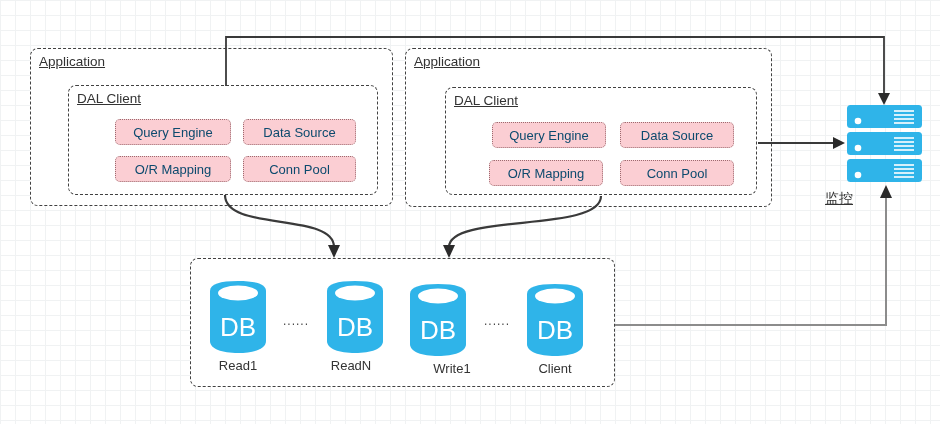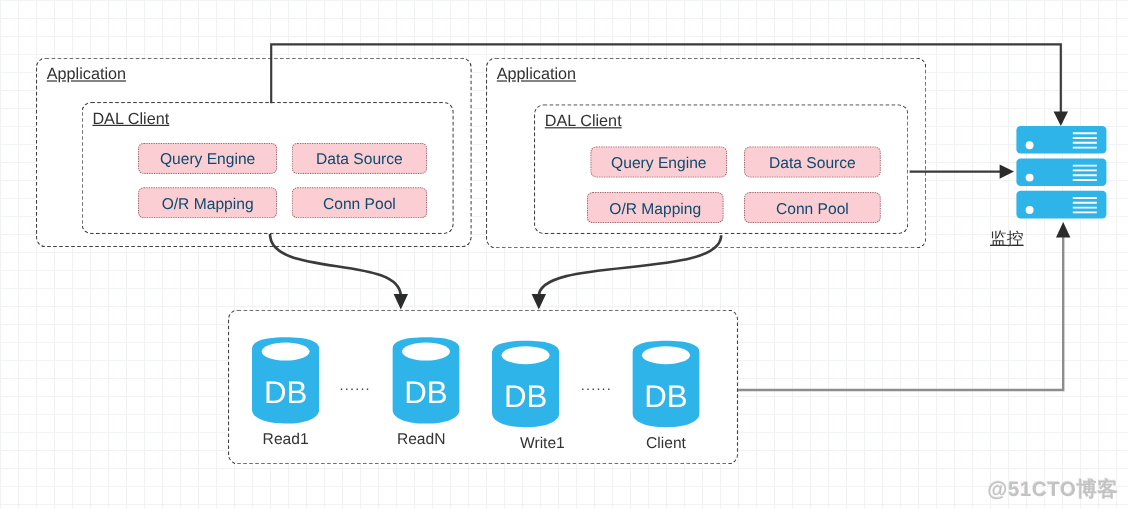--- a/index.html
+++ b/index.html
@@ -146,14 +146,13 @@
     <path d="M225 195 C225 232 334 212 334 247" fill="none" stroke="#3a3a3a" stroke-width="2.2"></path>
     <path d="M334 258 L328 245 L340 245 Z" fill="#2b2b2b"></path>
 
     <path d="M601 196 C601 233 449 213 449 247" fill="none" stroke="#3a3a3a" stroke-width="2.2"></path>
     <path d="M449 258 L443 245 L455 245 Z" fill="#2b2b2b"></path>
 
     <path d="M615 325 L886 325 L886 196" fill="none" stroke="#8c8c8c" stroke-width="2"></path>
     <path d="M886 185 L880 198 L892 198 Z" fill="#2b2b2b"></path>
   </svg>
 
-  <div class="watermark">@51CTO博客</div>
 </div>
 
 </body></html>

